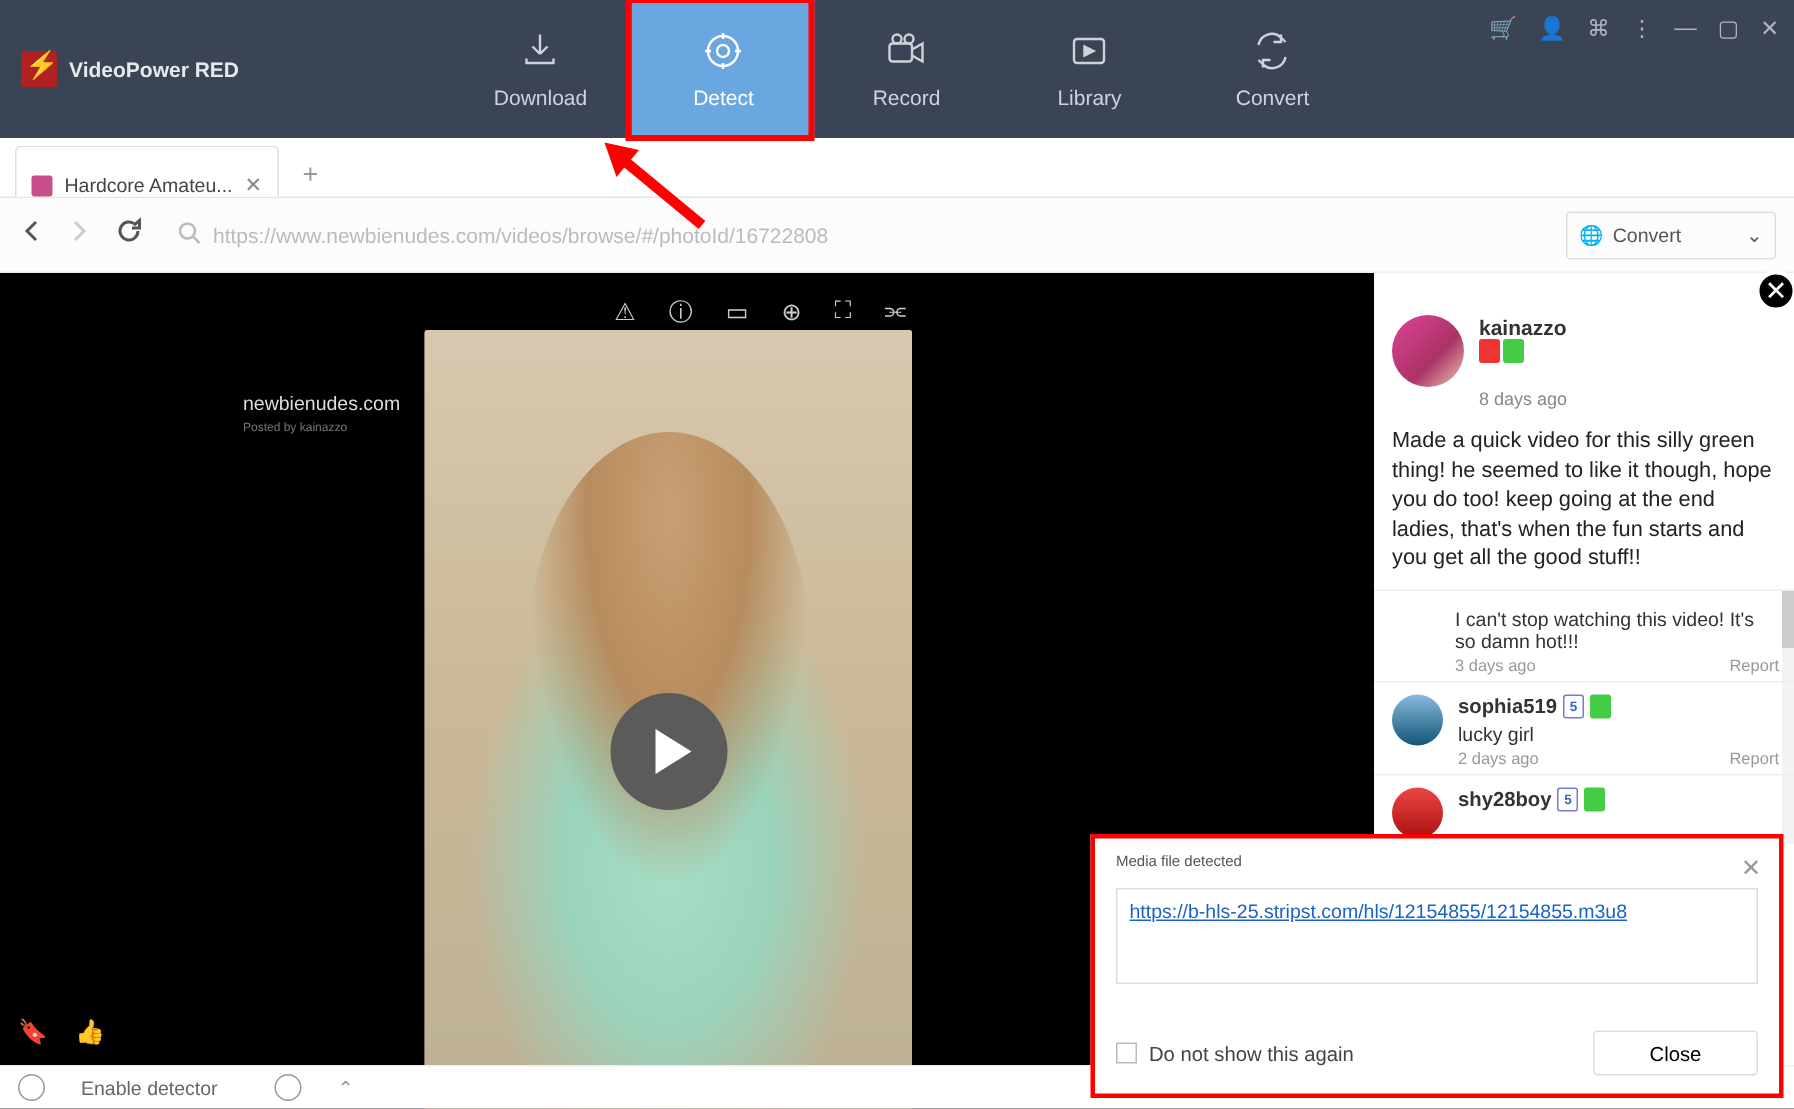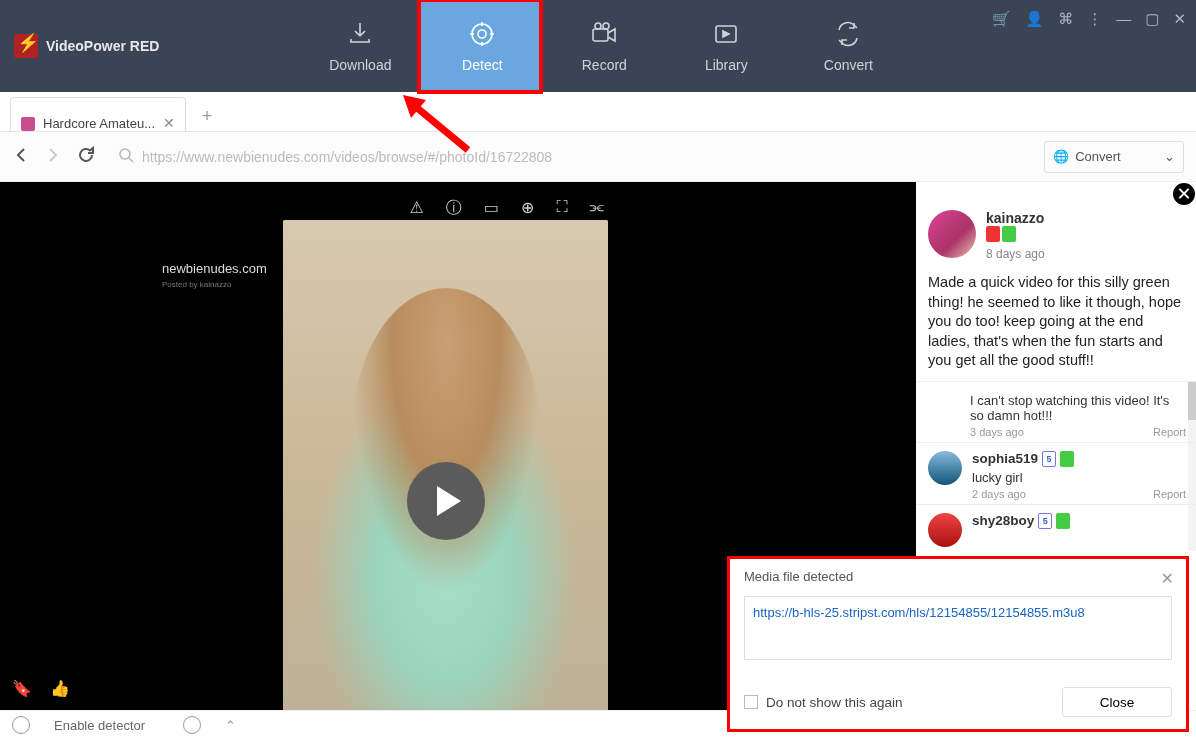--- a/index.html
+++ b/index.html
@@ -58,41 +58,41 @@
 .rpanel { width:280px; background:#fff; color:#333; position:relative; font-size:14px; }
 .rp-close { position:absolute; right:-2px; top:-2px; width:28px; height:28px; background:#000; border-radius:50%; display:flex; align-items:center; justify-content:center; color:#fff; font-size:18px; cursor:pointer; border:3px solid #fff; }
 .poster { display:flex; gap:10px; padding:28px 12px 10px 12px; }
 .avatar { width:48px; height:48px; border-radius:50%; background:linear-gradient(135deg,#d49 0%,#a36 60%,#eacbb5 100%); }
 .poster-name { font-weight:700; }
 .badges { display:inline-flex; gap:2px; }
 .badge { width:14px; height:16px; border-radius:2px; display:inline-block; position:relative; }
 .badge.r { background:#e33; }
 .badge.g { background:#4c4; }
 .badge.b { background:#fff; border:1px solid #77d; color:#36c; font-size:9px; text-align:center; line-height:14px; }
-.ptime { color:#888; font-size:12px; margin-top:2px; }
+.ptime { color:#888; font-size:12px; margin-top:14px; }
 .ptext { padding:2px 12px 10px 12px; line-height:1.35; font-size:14.5px; color:#222; }
 .comments { border-top:1px solid #eee; max-height:230px; overflow:hidden; position:relative; }
 .comment { padding:8px 12px 4px 12px; display:flex; gap:10px; position:relative; }
 .comment.partial-top{border-bottom:1px solid #eee;padding-left:54px;}
 .cava { width:34px; height:34px; border-radius:50%; flex:none; }
 .cava.a1 { background:linear-gradient(#8bd,#157); }
 .cava.a2 { background:linear-gradient(#e44,#a11); }
 .cname { font-weight:700; font-size:13.5px; display:flex; align-items:center; gap:4px; }
 .cbody { font-size:13px; margin:3px 0; }
 .ctime { color:#999; font-size:11px; }
 .report { position:absolute; right:10px; bottom:4px; font-size:11px; color:#999; }
 .scrolltrack { position:absolute; right:0; top:0; width:8px; height:100%; background:#f3f3f3; }
 .scrollthumb { position:absolute; right:0; top:0; width:8px; height:38px; background:#ccc; }
 
 
 .popup { position:absolute; left:727px; top:556px; width:462px; height:176px; background:#fff; border:3px solid #f00; z-index:60; padding:10px 14px; }
-.popup-title { font-size:13px; color:#555; }
+.popup-title { font-size:10px; color:#555; }
 .popup-x { position:absolute; right:12px; top:10px; color:#999; cursor:pointer; font-size:16px; }
 .popup-box { border:1px solid #ddd; margin-top:12px; height:64px; padding:6px 8px; }
-.popup-box a { color:#1a63c7; font-size:13px; }
+.popup-box a { color:#1a63c7; font-size:13px; text-decoration:underline; }
 .popup-foot { position:absolute; left:14px; right:14px; bottom:12px; display:flex; align-items:center; justify-content:space-between; }
 .chk { display:flex; align-items:center; gap:8px; font-size:13.5px; color:#444; }
 .chk .box { width:14px; height:14px; border:1px solid #bbb; }
 .closebtn { width:110px; height:30px; border:1px solid #ddd; border-radius:3px; background:#fff; font-size:13.5px; cursor:pointer; }
 
 
 .bottombar { position:absolute; left:0; bottom:0; height:29px; width:100%; background:#fff; border-top:1px solid #eee; display:flex; align-items:center; padding:0 12px; gap:24px; font-size:13px; color:#666; z-index:2; }
 .bottombar .ic { width:18px; height:18px; border:1.5px solid #999; border-radius:50%; position:relative; }
 </style>
 </head>

